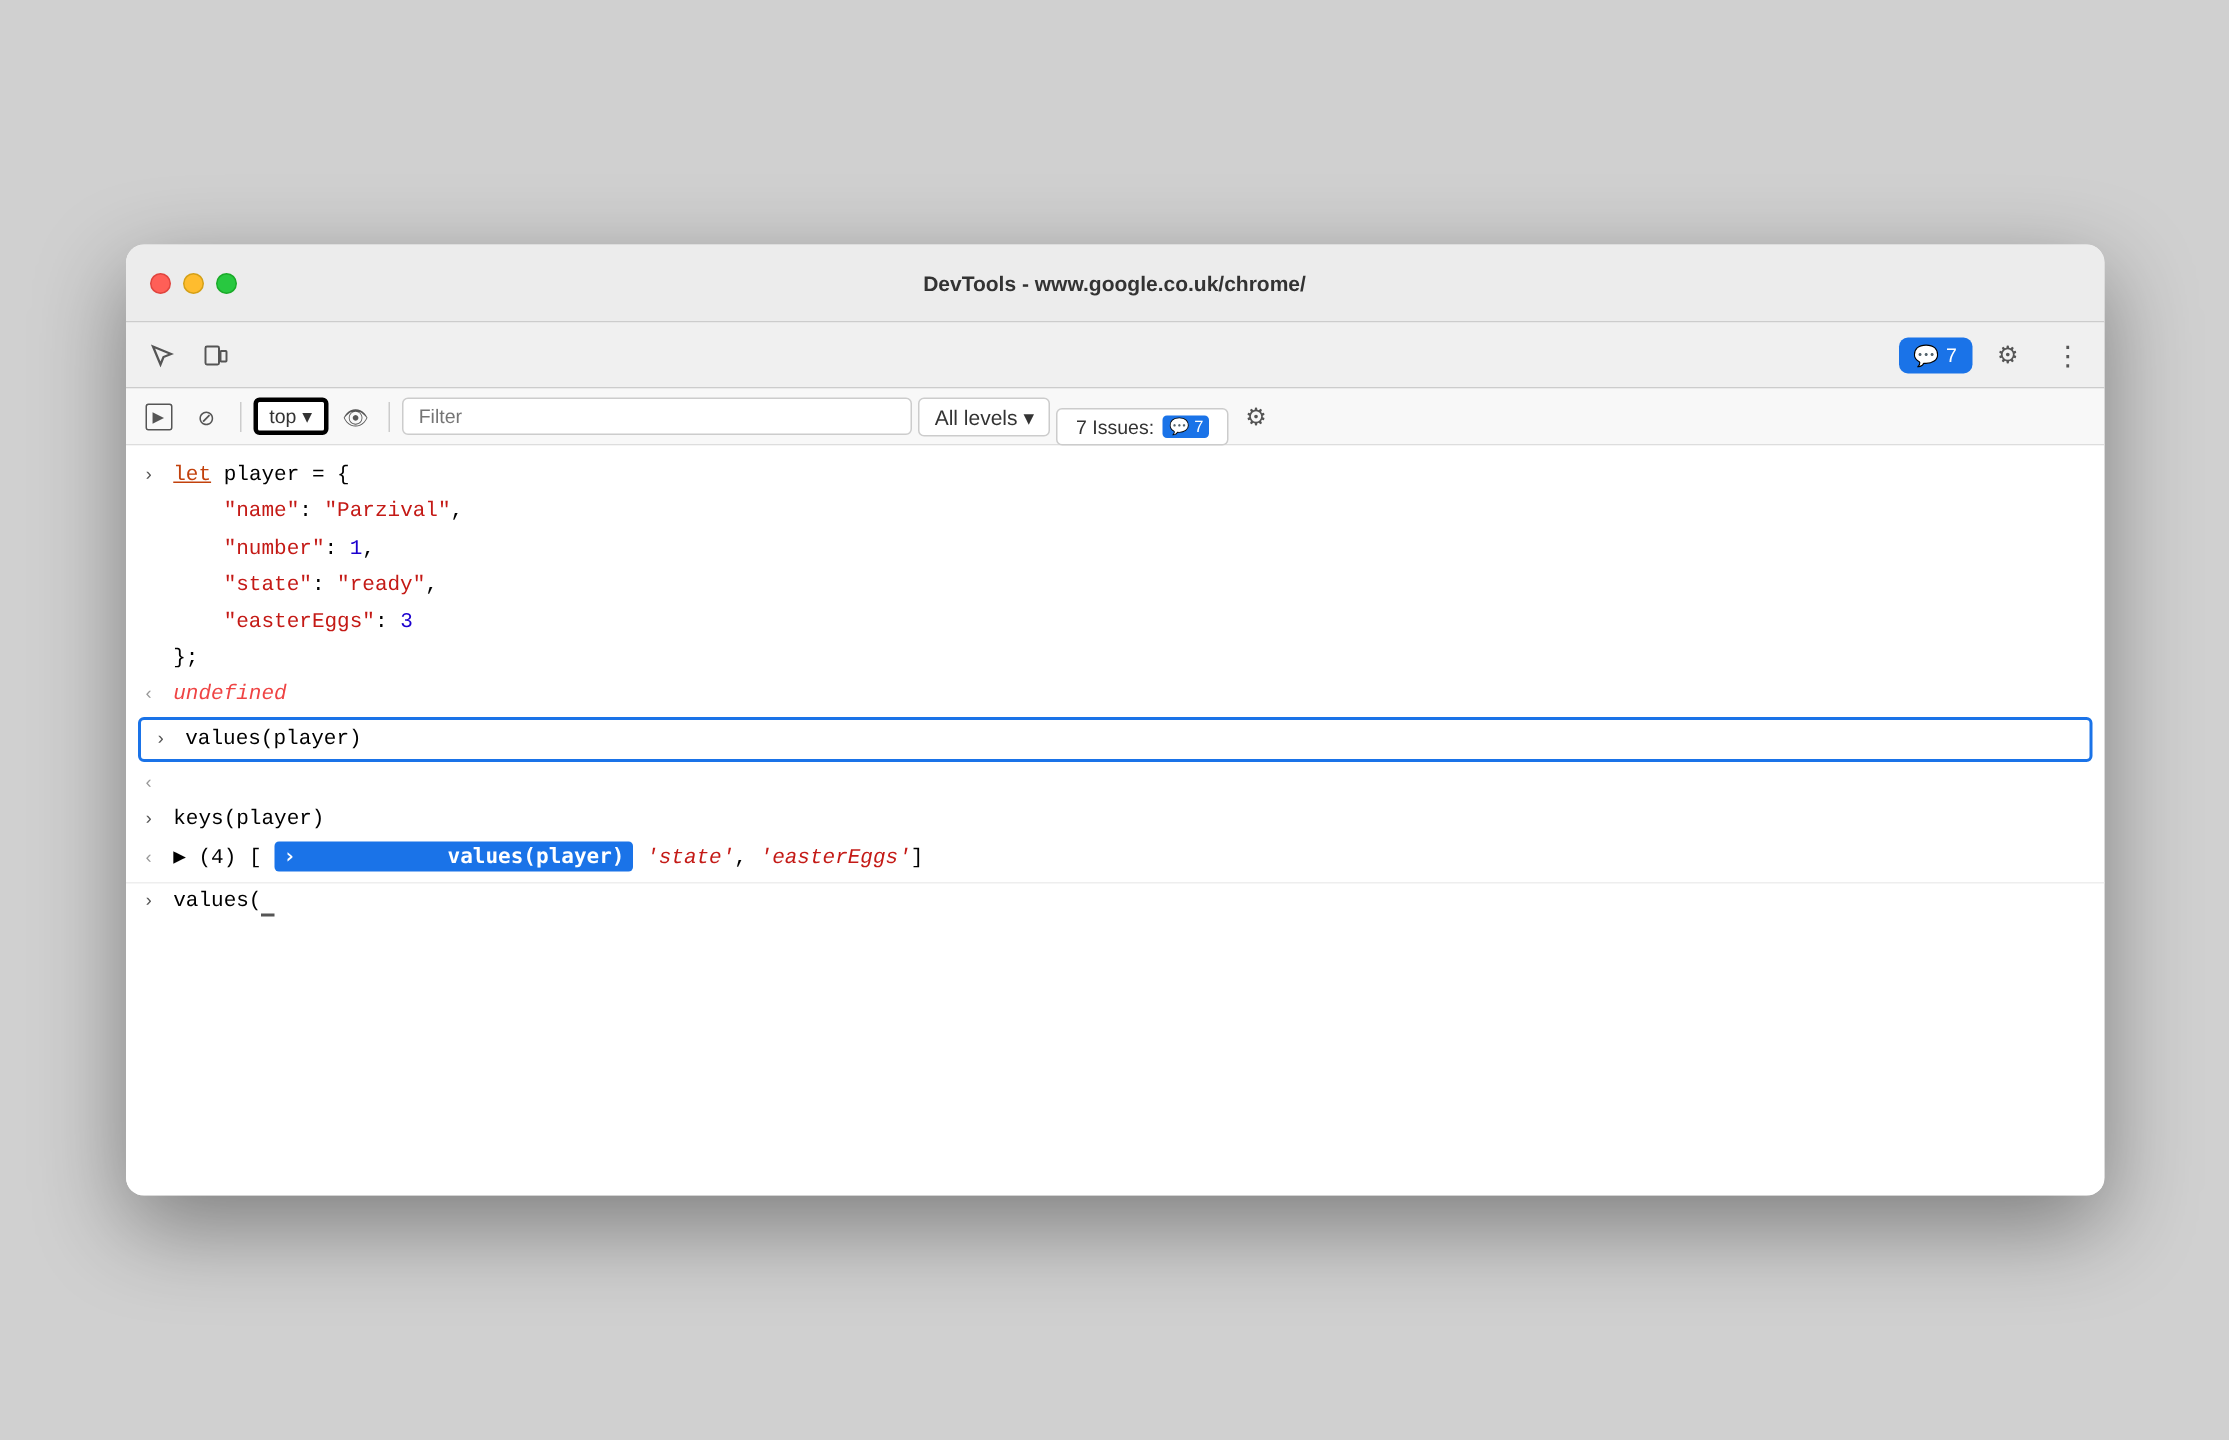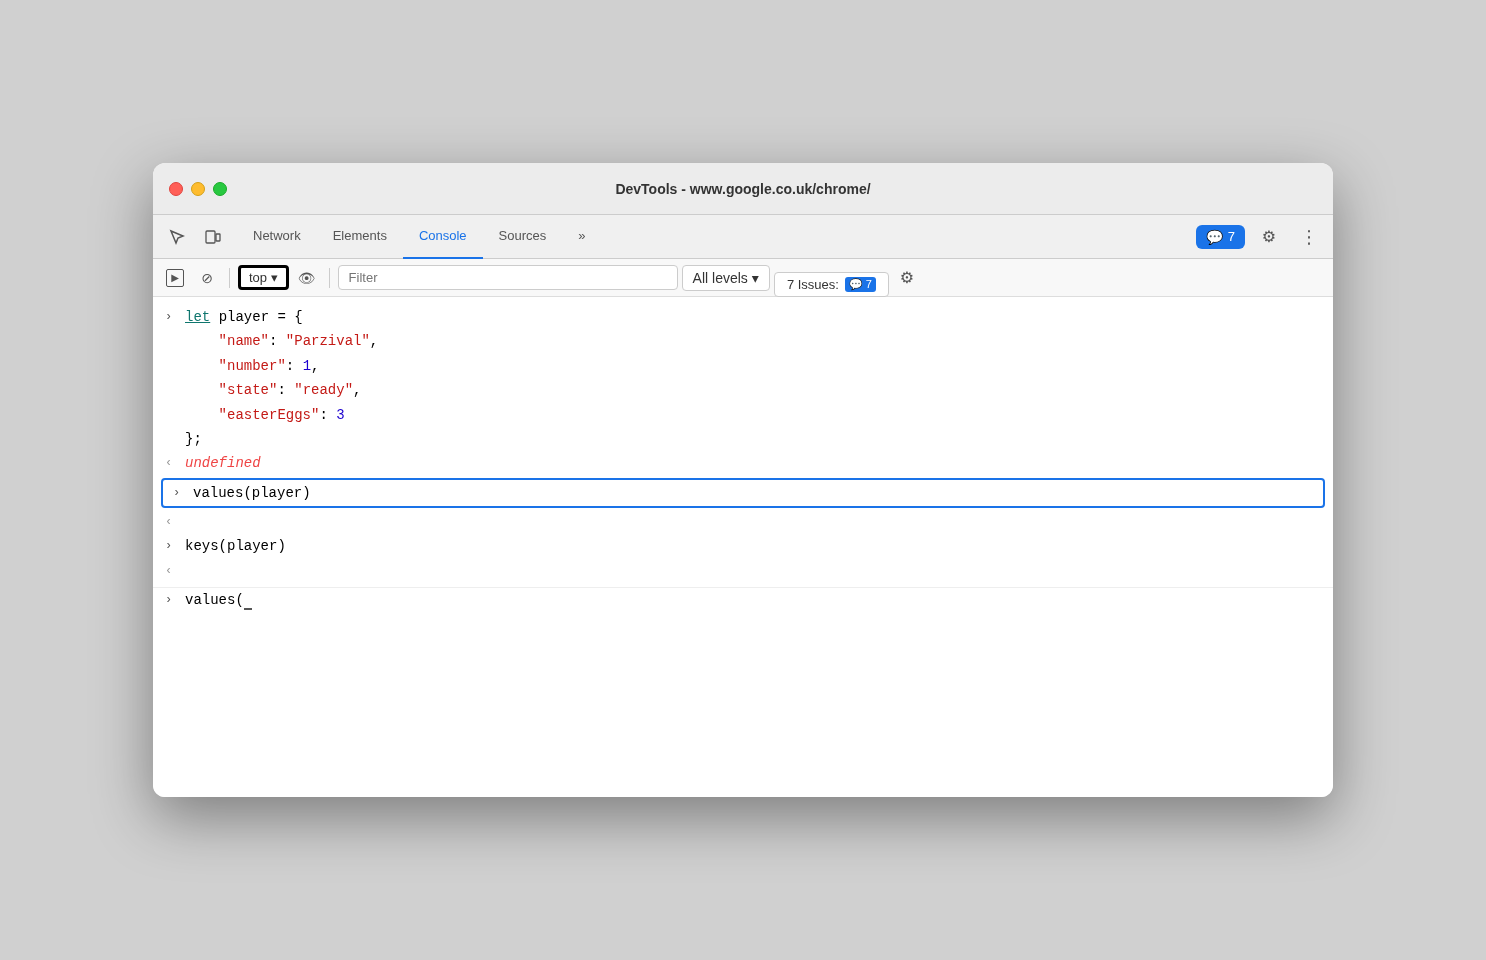--- a/index.html
+++ b/index.html
@@ -10,21 +10,21 @@
       justify-content: center;
       align-items: center;
       min-height: 100vh;
       font-family: -apple-system, BlinkMacSystemFont, 'Helvetica Neue', Arial, sans-serif;
     }
 
     .window {
       background: #f5f5f5;
       border-radius: 12px;
       box-shadow: 0 20px 60px rgba(0,0,0,0.4);
-      width: 1180px;
+      width: 1319px;
       overflow: hidden;
     }
 
     
     .titlebar {
       background: #ececec;
       height: 52px;
       display: flex;
       align-items: center;
       padding: 0 16px;
@@ -250,21 +250,21 @@
 
     .arrow.expand { cursor: pointer; }
 
     .arrow-right { color: #555; }
     .arrow-left { color: #999; }
 
     .code-block {
       flex: 1;
     }
 
-    .kw-let { color: #0f766e; text-decoration: underline; }
+    .kw-let { color: #c2410c; text-decoration: underline; }
     .str-val { color: #c41a16; }
     .num-val { color: #1c00cf; }
     .key-name { color: #c41a16; }
     .undefined-val { color: #ef4444; font-style: italic; }
     .italic-str { color: #c41a16; font-style: italic; }
     .italic-num { color: #1c00cf; font-style: italic; }
     .fn-name { color: #000; }
 
     
     .outlined-row {
@@ -305,37 +305,20 @@
         </svg>
       </div>
       <div class="nav-icon-btn" title="Device toolbar">
         <svg width="16" height="16" viewBox="0 0 16 16" fill="none" xmlns="http://www.w3.org/2000/svg">
           <rect x="1" y="2" width="9" height="12" rx="1" stroke="#555" stroke-width="1.3" fill="none"></rect>
           <rect x="11" y="5" width="4" height="7" rx="0.5" stroke="#555" stroke-width="1.3" fill="none"></rect>
         </svg>
       </div>
     </div>
 
-    <div class="nav-tabs">
-      <div class="nav-tab">
-        <span>Network</span>
-      </div>
-      <div class="nav-tab">
-        <span>Elements</span>
-      </div>
-      <div class="nav-tab active">
-        <span>Console</span>
-      </div>
-      <div class="nav-tab">
-        <span>Sources</span>
-      </div>
-      <div class="nav-tab">
-        <span>»</span>
-      </div>
-    </div>
 
     <div class="nav-right">
       <div class="issues-badge">
         <span style="font-size:14px;">💬</span>
         <span>7</span>
       </div>
       <div class="nav-icon-btn">
         <span>⚙</span>
       </div>
       <div class="nav-icon-btn">
@@ -433,20 +416,26 @@
       <span class="arrow arrow-left">‹</span>
     </div>
 
     <div class="console-line">
       <span class="arrow arrow-right expand">›</span>
       <span class="code-block fn-name">keys(player)</span>
     </div>
 
     <div class="console-line" style="position:relative; align-items:center;">
       <span class="arrow arrow-left">‹</span>
+      <span class="code-block">
+        <span>▶ (4) [</span>
+        
+        <span style="background:#1a73e8; color:white; padding:2px 6px; border-radius:3px; font-weight:bold; font-size:14px; font-family:monospace;">›&nbsp;&nbsp;&nbsp;&nbsp;&nbsp;&nbsp;&nbsp;&nbsp;&nbsp;&nbsp;&nbsp;&nbsp;values(player)</span>
+        <span><span class="italic-str">'state'</span>, <span class="italic-str">'easterEggs'</span>]</span>
+      </span>
     </div>
 
     <div class="console-line" style="border-top:1px solid #eee; margin-top:4px;">
       <span class="arrow arrow-right">›</span>
       <span class="code-block fn-name">values(<span style="border-bottom:2px solid #555;">&nbsp;</span></span>
     </div>
 
   </div>
 
 </div>

